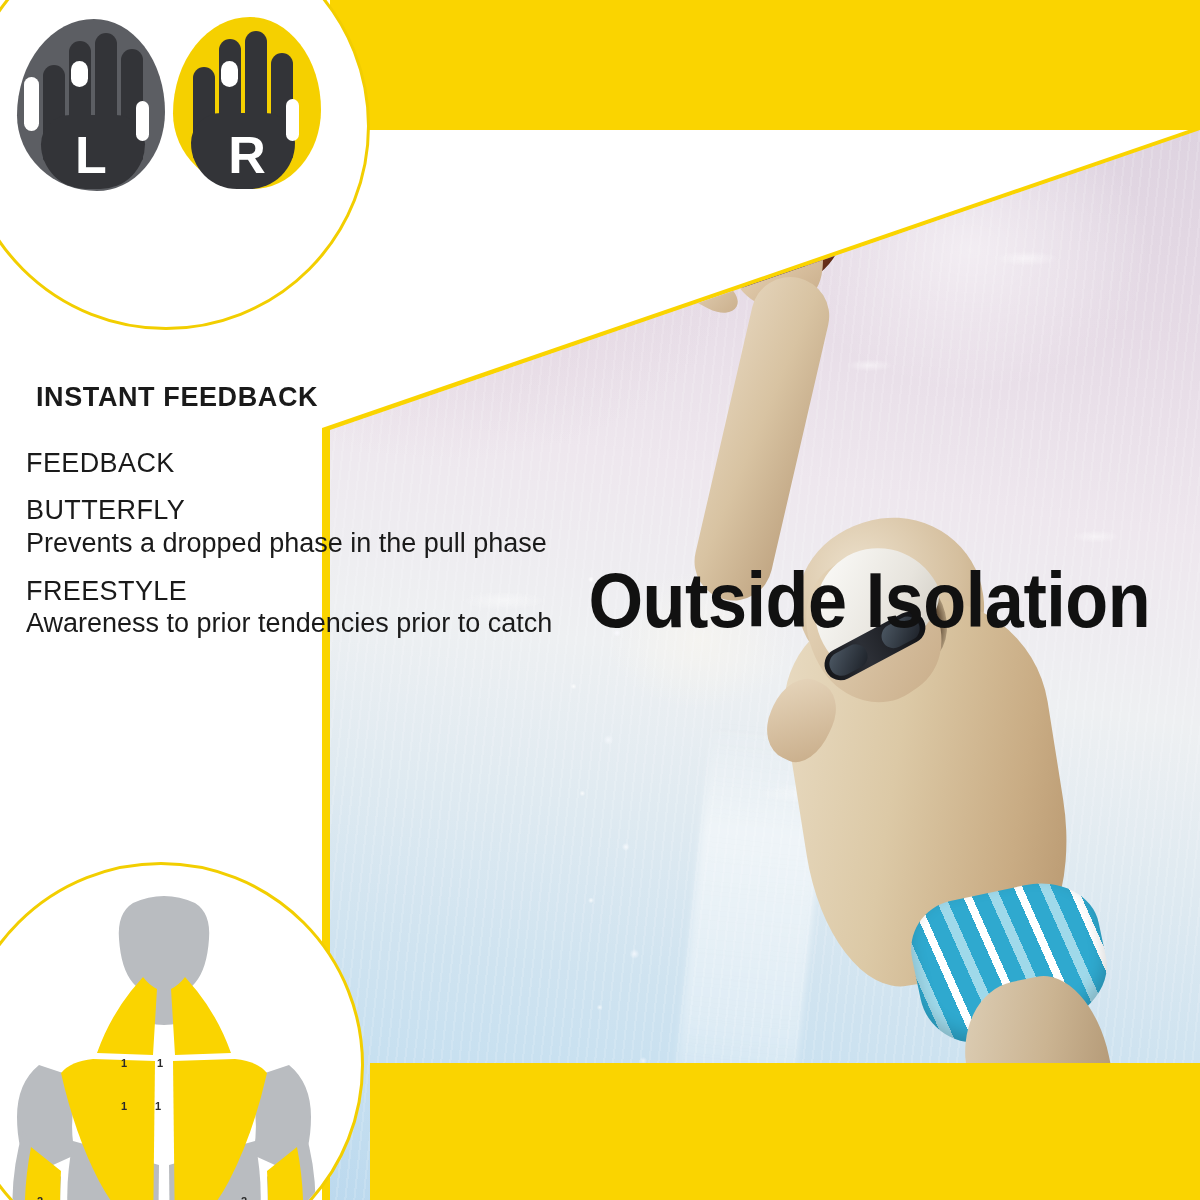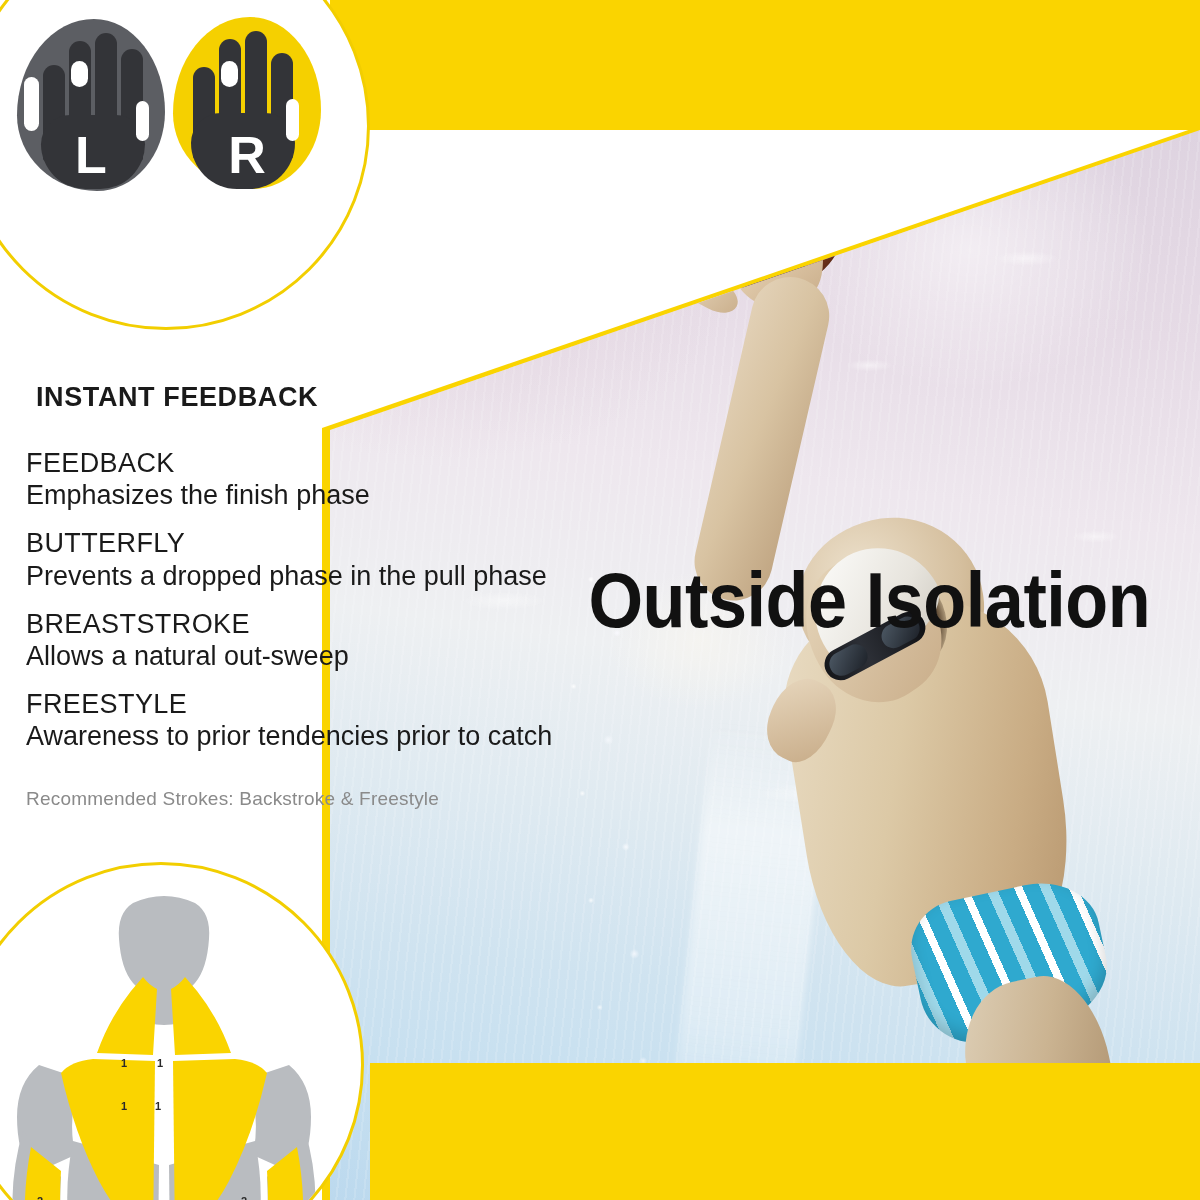--- a/index.html
+++ b/index.html
@@ -328,37 +328,31 @@
       <div class="slot" style="left:113px;top:82px;width:13px;height:42px;border-radius:7px;"></div>
       <div class="letter" style="bottom:8px;">R</div>
     </div>
   </div>
 
   <div class="section-title">INSTANT FEEDBACK</div>
 
   <div class="stroke-list">
     <div class="stroke-item">
       <div class="stroke-name">FEEDBACK</div>
-      <div class="stroke-desc">Emphasizes the finish phase</div>
     </div>
     <div class="stroke-item">
       <div class="stroke-name">BUTTERFLY</div>
       <div class="stroke-desc">Prevents a dropped phase in the pull phase</div>
     </div>
     <div class="stroke-item">
-      <div class="stroke-name">BREASTSTROKE</div>
-      <div class="stroke-desc">Allows a natural out-sweep</div>
-    </div>
-    <div class="stroke-item">
       <div class="stroke-name">FREESTYLE</div>
       <div class="stroke-desc">Awareness to prior tendencies prior to catch</div>
     </div>
   </div>
 
-  <div class="rec-line">Recommended Strokes: Backstroke &amp; Freestyle</div>
 
   <div class="anat-circle">
     <svg class="anat-inner" viewBox="0 0 406 406">
 
       <path d="M172 38 q31 -14 62 0 q16 10 14 36 q-2 30 -14 44 q-16 18 -31 18 q-15 0 -31 -18 q-12 -14 -14 -44 q-2 -26 14 -36 Z" fill="#b9bcc0"></path>
 
       <path d="M178 118 q25 16 50 0 l6 34 q-31 16 -62 0 Z" fill="#b9bcc0"></path>
 
       <path d="M78 200 q-22 18 -22 52 q0 34 14 58 l44 -20 q-8 -40 6 -76 Z" fill="#b9bcc0"></path>
       <path d="M328 200 q22 18 22 52 q0 34 -14 58 l-44 -20 q8 -40 -6 -76 Z" fill="#b9bcc0"></path>

